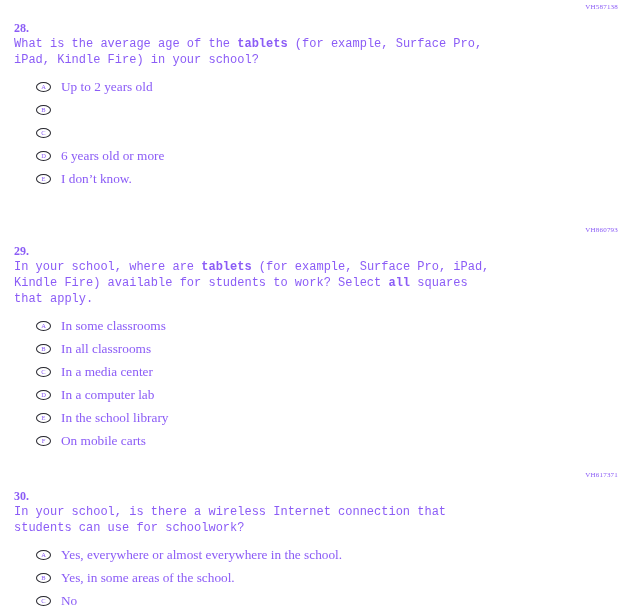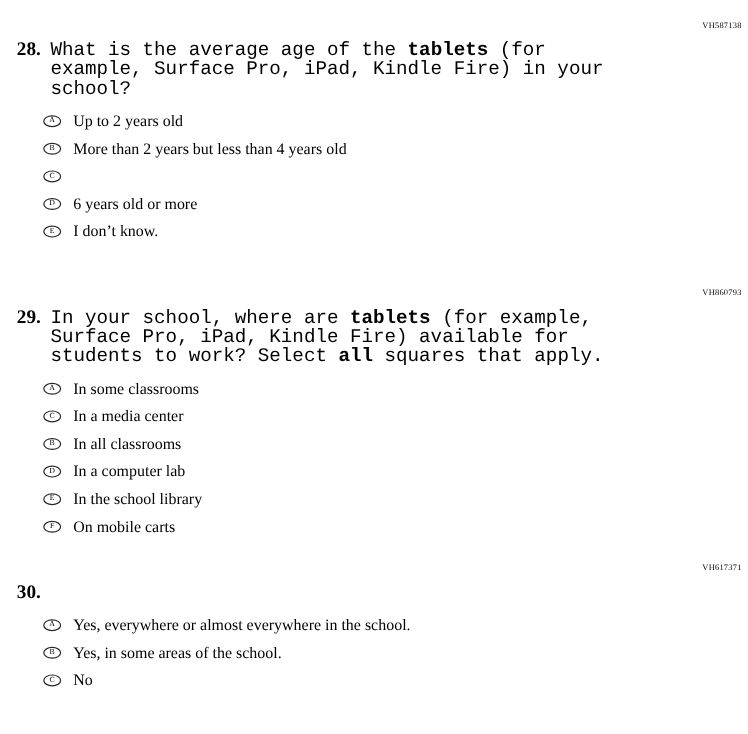--- a/index.html
+++ b/index.html
@@ -1,27 +1,27 @@
 <!DOCTYPE html>
 <html><head>
 <meta charset="utf-8">
 <style>
   html, body { margin: 0; padding: 0; background: #ffffff; }
   .page {
     width: 623px; height: 612px; box-sizing: border-box;
-    padding: 17px 0 0 14px;
+    padding: 3px 0 0 14px;
     font-family: "Liberation Serif", "DejaVu Serif", serif;
-    color: #000000; background: #ffffff;
+    color: #8b5cf6; background: #ffffff;
     overflow: hidden; position: relative;
   }
   .qcode {
     font-size: 7px; line-height: 8px; text-align: right;
     padding-right: 5px; margin-bottom: 9px; letter-spacing: 0.2px;
   }
-  .qline { display: flex; font-size: 16px; line-height: 16px; }
+  .qline { display: flex; font-size: 12px; line-height: 16px; flex-direction: column; }
   .qnum { width: 28px; flex: 0 0 auto; font-weight: bold; }
   .qtext { width: 480px; font-family: Liberation Mono, monospace; }
   .bold { font-weight: bold; }
   .options { margin-left: 22px; margin-top: 12px; }
   .option {
     display: flex; align-items: center; height: 14px;
     margin-bottom: 9px; font-size: 13.3px; cursor: pointer;
   }
   .oval {
     box-sizing: border-box; width: 15px; height: 10px;
@@ -49,21 +49,20 @@
       <div class="option">
         <span class="oval">
             <span class="oval-letter">A</span>
           </span>
         <span class="olabel">Up to 2 years old</span>
       </div>
       <div class="option">
         <span class="oval">
             <span class="oval-letter">B</span>
           </span>
-        <span class="olabel">More than 2 years but less than 4 years old</span>
       </div>
       <div class="option">
         <span class="oval">
             <span class="oval-letter">C</span>
           </span>
       </div>
       <div class="option">
         <span class="oval">
             <span class="oval-letter">D</span>
           </span>
@@ -86,29 +85,29 @@
     </div>
     <div class="options">
       <div class="option">
         <span class="oval">
             <span class="oval-letter">A</span>
           </span>
         <span class="olabel">In some classrooms</span>
       </div>
       <div class="option">
         <span class="oval">
+            <span class="oval-letter">B</span>
+          </span>
+        <span class="olabel">In all classrooms</span>
+      </div>
+      <div class="option">
+        <span class="oval">
             <span class="oval-letter">C</span>
           </span>
         <span class="olabel">In a media center</span>
-      </div>
-      <div class="option">
-        <span class="oval">
-            <span class="oval-letter">B</span>
-          </span>
-        <span class="olabel">In all classrooms</span>
       </div>
       <div class="option">
         <span class="oval">
             <span class="oval-letter">D</span>
           </span>
         <span class="olabel">In a computer lab</span>
       </div>
       <div class="option">
         <span class="oval">
             <span class="oval-letter">E</span>
@@ -121,20 +120,21 @@
           </span>
         <span class="olabel">On mobile carts</span>
       </div>
     </div>
   </section>
 
   <section class="question q3">
     <div class="qcode">VH617371</div>
     <div class="qline">
       <div class="qnum">30.</div>
+      <div class="qtext"><span class="seg">In your school, is there a wireless Internet connection that students can use for schoolwork?</span></div>
     </div>
     <div class="options">
       <div class="option">
         <span class="oval">
             <span class="oval-letter">A</span>
           </span>
         <span class="olabel">Yes, everywhere or almost everywhere in the school.</span>
       </div>
       <div class="option">
         <span class="oval">

